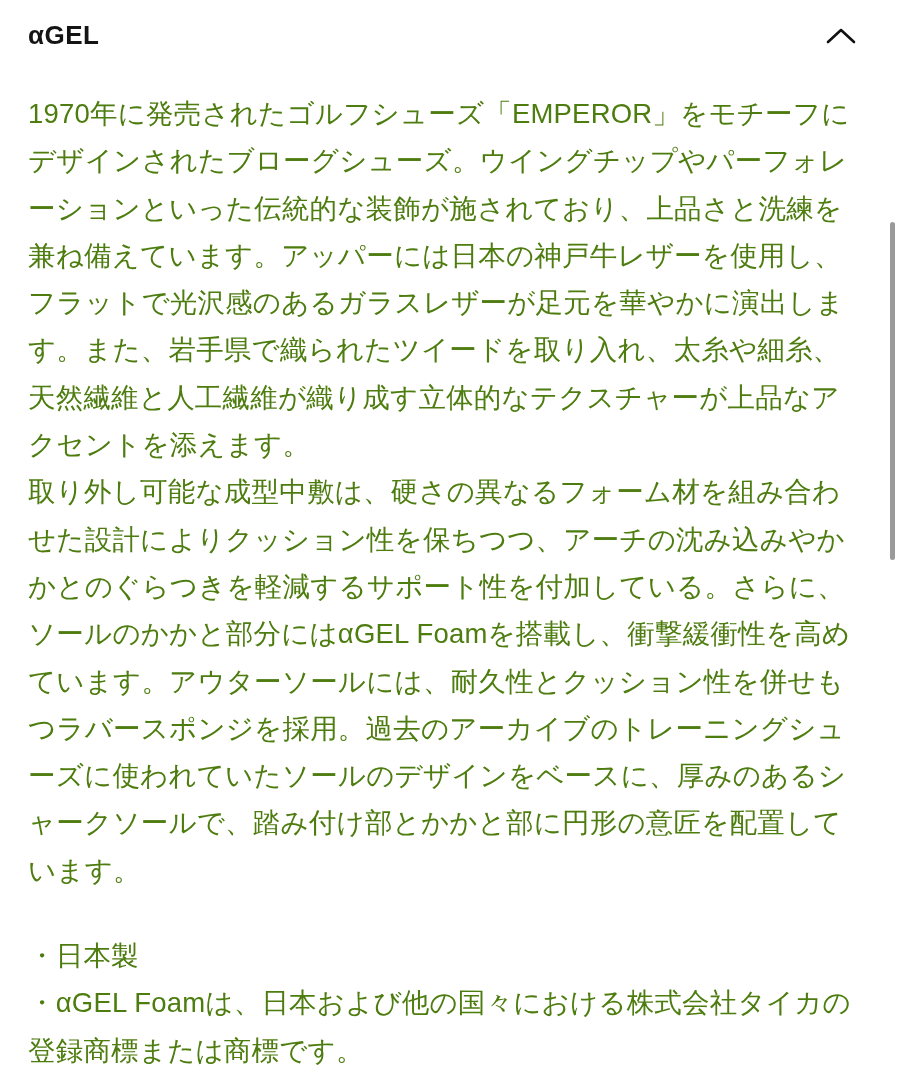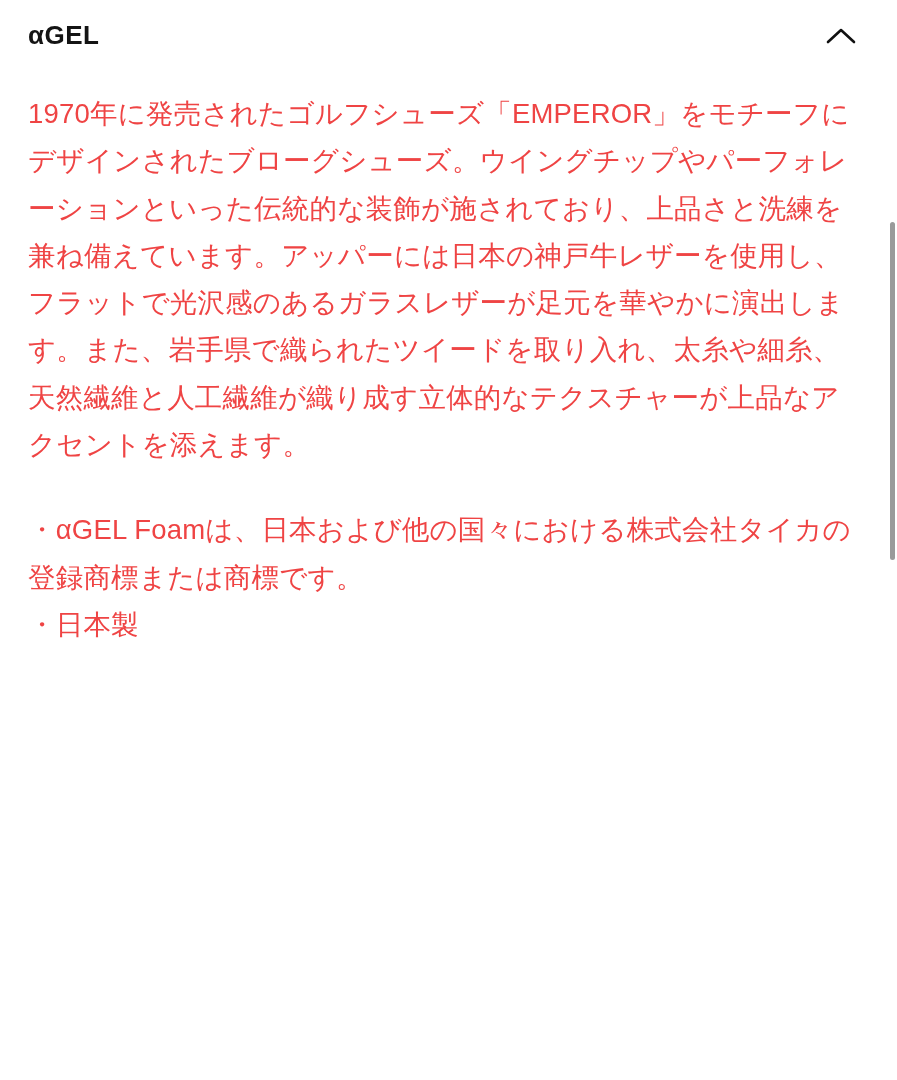--- a/index.html
+++ b/index.html
@@ -57,21 +57,21 @@
   }
   .chevron-btn svg {
     display: block;
   }
 
   
   .description {
     margin-top: 26px;
     font-size: 27.5px;
     line-height: 1.72;
-    color: #ef4444;
+    color: #4d7c0f;
     letter-spacing: 0.2px;
     text-align: left;
   }
 
   .para {
     margin: 0;
     white-space: normal;
   }
 
   .para + .para {
@@ -122,26 +122,27 @@
       <span>
         <svg width="30" height="18" viewBox="0 0 30 18" aria-hidden="true">
           <path d="M2 15 L15 3 L28 15" fill="none" stroke="#111111" stroke-width="2.6" stroke-linecap="round" stroke-linejoin="round"></path>
         </svg>
       </span>
     </button>
   </div>
 
   <div class="description">
     <p class="para">1970年に発売されたゴルフシューズ「EMPEROR」をモチーフにデザインされたブローグシューズ。ウイングチップやパーフォレーションといった伝統的な装飾が施されており、上品さと洗練を兼ね備えています。アッパーには日本の神戸牛レザーを使用し、フラットで光沢感のあるガラスレザーが足元を華やかに演出します。また、岩手県で織られたツイードを取り入れ、太糸や細糸、天然繊維と人工繊維が織り成す立体的なテクスチャーが上品なアクセントを添えます。</p>
+    <p class="para">取り外し可能な成型中敷は、硬さの異なるフォーム材を組み合わせた設計によりクッション性を保ちつつ、アーチの沈み込みやかかとのぐらつきを軽減するサポート性を付加している。さらに、ソールのかかと部分にはαGEL Foamを搭載し、衝撃緩衝性を高めています。アウターソールには、耐久性とクッション性を併せもつラバースポンジを採用。過去のアーカイブのトレーニングシューズに使われていたソールのデザインをベースに、厚みのあるシャークソールで、踏み付け部とかかと部に円形の意匠を配置しています。</p>
 
     <div class="gap"></div>
 
     <ul class="bullet-list">
+      <li>・日本製</li>
       <li>・αGEL Foamは、日本および他の国々における株式会社タイカの登録商標または商標です。</li>
-      <li>・日本製</li>
     </ul>
   </div>
 
   <div class="scrollbar-track">
     <div class="scrollbar-thumb" style="top: 222px; height: 338px; background: rgb(154, 154, 154);"></div>
   </div>
 
 </div>
 
 </body></html>

